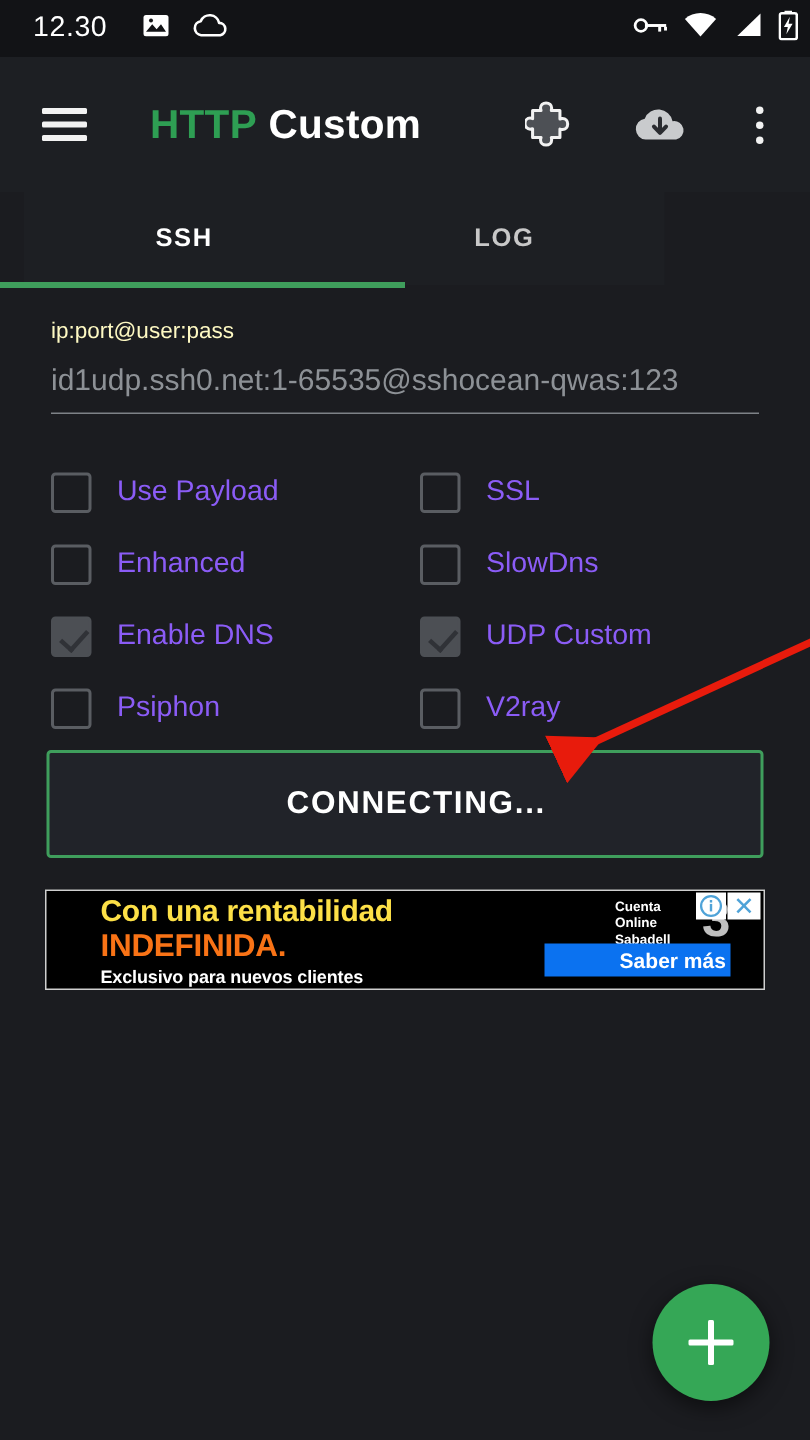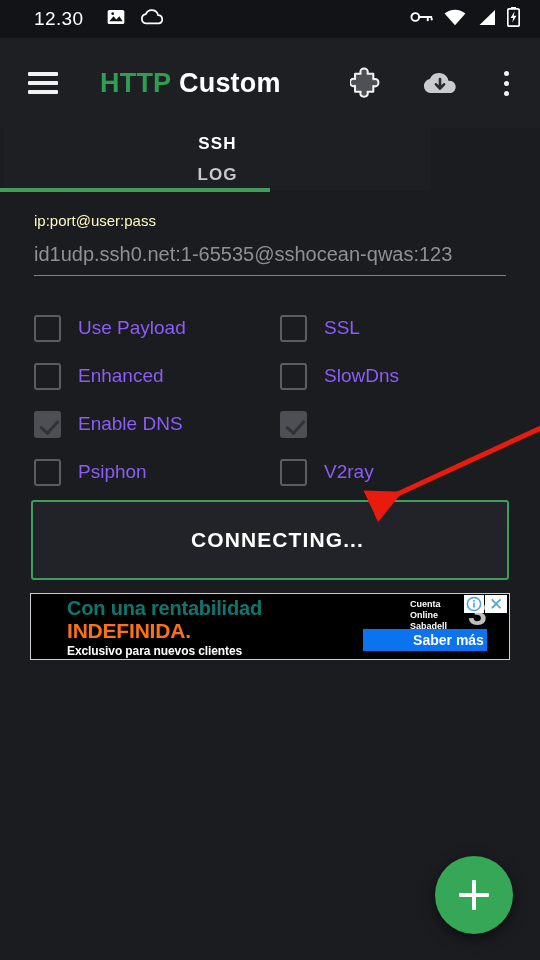--- a/index.html
+++ b/index.html
@@ -7,21 +7,21 @@
     width:540px; height:960px; overflow:hidden;
     background:#1b1c20;
     font-family:"Liberation Sans", sans-serif;
     -webkit-font-smoothing:antialiased;
   }
   #phone{ position:relative; width:540px; height:960px; background:#1b1c20; }
 
   
   .statusbar{
     position:absolute; left:0; top:0; width:540px; height:38px;
-    background:#121316; display:flex; align-items:center; padding:0 12px;
+    background:#121316; display:flex; align-items:center; padding:0 0;
   }
   .sb-time{ color:#ffffff; font-size:19px; letter-spacing:.4px; margin-left:22px; font-weight:400; }
   .sb-left-icons{ display:flex; align-items:center; gap:14px; margin-left:22px; }
   .sb-spacer{ flex:1; }
   .sb-right-icons{ display:flex; align-items:center; gap:11px; margin-right:8px; }
 
   
   .toolbar{
     position:absolute; left:0; top:38px; width:540px; height:90px;
     background:#1d1f23; display:flex; align-items:center;
@@ -35,22 +35,22 @@
   .tb-icon{ width:44px; height:44px; display:flex; align-items:center; justify-content:center; cursor:pointer; }
   .tb-icon.ext{ margin-right:28px; }
   .tb-icon.dl{ margin-right:22px; }
   .tb-icon.more{ margin-right:12px; }
 
   .dots{ display:flex; flex-direction:column; gap:5px; align-items:center; }
   .dots i{ width:5px; height:5px; border-radius:50%; background:#f2f2f2; display:block; }
 
   
   .tabs{
-    position:absolute; left:4px; top:128px; width:427px; height:62px;
-    background:#1d1f23; display:flex;flex-direction:column;
+    position:absolute; left:16px; top:128px; width:427px; height:62px;
+    background:#1d1f23; display:flex;
   }
   .tab{ flex:1; display:flex; align-items:center; justify-content:center;
         font-size:17px; font-weight:bold; letter-spacing:1.1px; cursor:pointer; }
   .tab.active{ color:#ffffff; }
   .tab.inactive{ color:#c8c8c8; }
   .tab-underline{
     position:absolute; left:0; top:188px; width:270px; height:4px; background:#3f9e5c;
   }
 
   
@@ -73,33 +73,33 @@
   }
   .box.checked{ background:#4c4f54; border-color:#4c4f54; position:relative; }
   .box.checked::after{
     content:""; position:absolute; left:8px; top:3px; width:8px; height:15px;
     border:solid #303237; border-width:0 3px 3px 0; transform:rotate(42deg);
   }
   .cblabel{ margin-left:17px; font-size:19px; color:#8b5cf6; white-space:nowrap; }
 
   
   .connect{
-    position:absolute; left:31px; top:308px; width:478px; height:80px;
+    position:absolute; left:31px; top:308px; width:478px; height:72px;
     background:#212329; border:2px solid #3f9e5c; border-radius:3px;
     display:flex; align-items:center; justify-content:center; cursor:pointer;padding-left:15px;
   }
   .connect span{ color:#ffffff; font-size:21px; font-weight:bold; letter-spacing:1.1px; }
 
   
   .ad{
     position:absolute; left:30px; top:401px; width:480px; height:67px;
     background:#000000; border:1px solid #cfcfcf; overflow:hidden; cursor:pointer;
   }
   .ad-body{ position:absolute; left:0; top:0; width:100%; height:100%; }
-  .ad-l1{ position:absolute; left:36px; top:3px; color:#0f766e; font-size:20px; font-weight:bold; letter-spacing:-.2px; white-space:nowrap; }
+  .ad-l1{ position:absolute; left:36px; top:3px; color:#fde047; font-size:20px; font-weight:bold; letter-spacing:-.2px; white-space:nowrap; }
   .ad-l2{ position:absolute; left:36px; top:25px; color:#f97316; font-size:21px; font-weight:bold; letter-spacing:-.2px; white-space:nowrap; }
   .ad-l3{ position:absolute; left:36px; top:50px; color:#ffffff; font-size:12px; font-weight:bold; letter-spacing:-.1px; white-space:nowrap; }
   .ad-brand{ position:absolute; right:62px; top:5px; color:#ffffff; font-size:9px; font-weight:bold; line-height:11px; text-align:left; }
   .ad-ghost{ position:absolute; right:22px; top:0px; color:#ffffff; font-size:34px; font-weight:bold; opacity:.75; }
   .ad-cta{
     position:absolute; right:22px; bottom:8px; width:124px; height:22px;
     background:#0b72f0; color:#ffffff; font-size:14px; font-weight:bold;
     display:flex; align-items:center; justify-content:center; cursor:pointer;padding-left:47px;
   }
   .ad-info{
@@ -247,20 +247,21 @@
         </div>
       </div>
 
       <div class="cbrow">
         <div class="cbcell col1">
           <span class="box checked"></span>
           <span class="cblabel">Enable DNS</span>
         </div>
         <div class="cbcell col2">
           <span class="box checked"></span>
+          <span class="cblabel">UDP Custom</span>
         </div>
       </div>
 
       <div class="cbrow">
         <div class="cbcell col1">
           <span class="box"></span>
           <span class="cblabel">Psiphon</span>
         </div>
         <div class="cbcell col2">
           <span class="box"></span>

